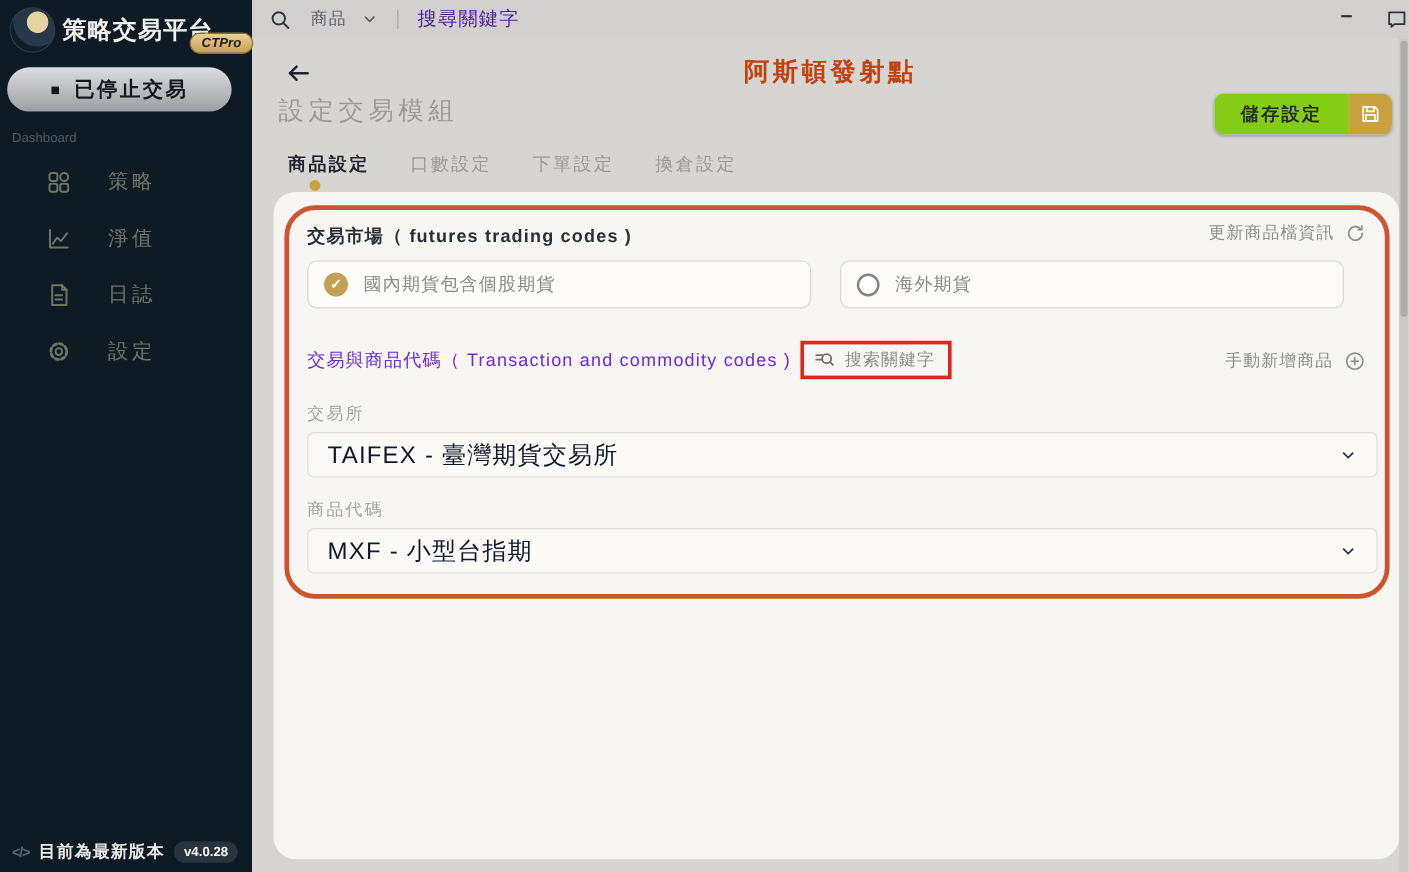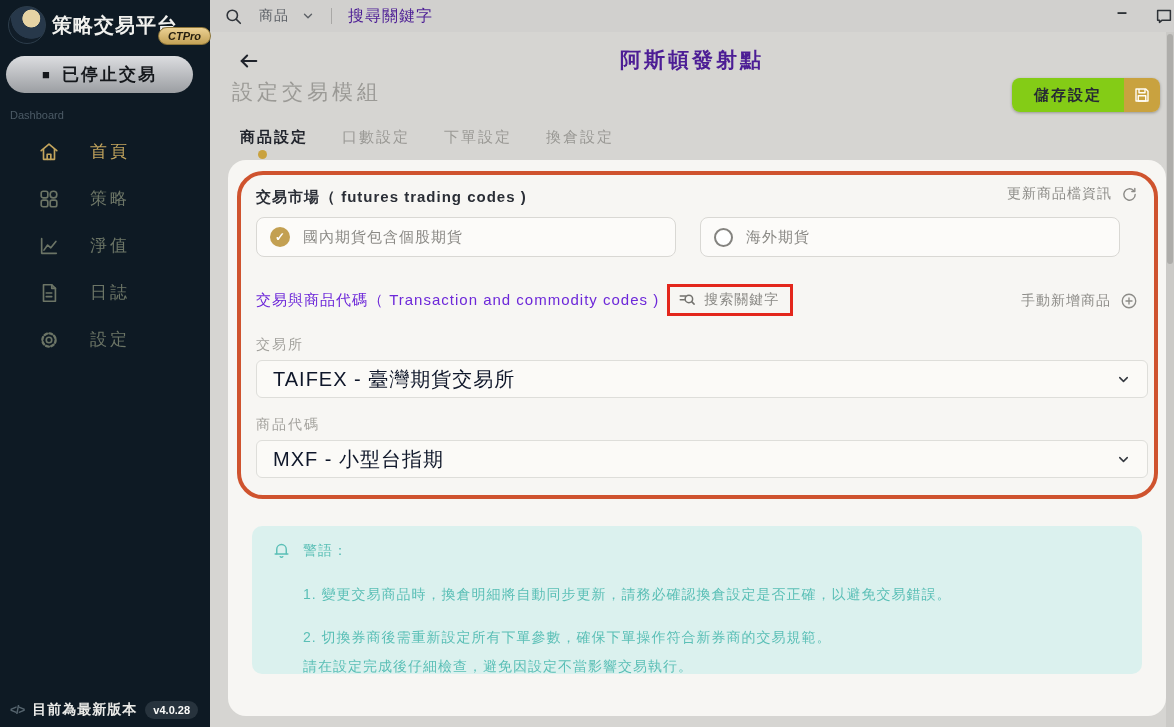--- a/index.html
+++ b/index.html
@@ -35,21 +35,21 @@
   .tb-placeholder { font-size:16px; color:#4c1d95; letter-spacing:1px; cursor:text; }
   .tb-spacer { flex:1; }
   .tb-right { display:flex; align-items:center; gap:28px; margin-right:20px; color:#2e3237; }
   .tb-right .tb-ic { width:18px; height:18px; cursor:pointer; }
   .tb-min { font-size:18px; font-weight:bold; cursor:pointer; line-height:10px; padding-bottom:8px; }
   .tb-more { font-size:17px; font-weight:bold; cursor:pointer; }
 
   
   .main { position:absolute; left:210px; top:32px; width:964px; height:695px; }
   .back-btn { position:absolute; left:28px; top:18px; width:22px; height:22px; color:#1f232b; cursor:pointer; background:none; border:none; }
-  .page-title { position:absolute; left:0; right:0; top:14px; text-align:center; font-size:21px; font-weight:bold; color:#4c1d95; letter-spacing:3px; }
+  .page-title { position:absolute; left:0; right:0; top:14px; text-align:center; font-size:21px; font-weight:bold; color:#c2410c; letter-spacing:3px; }
   .subtitle { position:absolute; left:22px; top:46px; font-size:21px; color:#9b9a96; letter-spacing:4px; }
   .save-btn { position:absolute; right:14px; top:46px; height:34px; display:flex; border-radius:8px; overflow:hidden; box-shadow:0 1px 3px rgba(0,0,0,0.3); cursor:pointer; border:none; padding:0; background:none; }
   .save-text { background:#84cc16; color:#272b34; font-size:15px; font-weight:bold; letter-spacing:2px; display:flex; align-items:center; padding:0 22px; }
   .save-ic-wrap { background:#c9a23f; width:36px; display:flex; align-items:center; justify-content:center; color:#fffdf6; }
   .save-ic-wrap svg { width:18px; height:18px; }
 
   .tabs { position:absolute; left:30px; top:96px; display:flex; gap:34px; }
   .tab { font-size:15px; color:#9a9995; letter-spacing:2px; position:relative; padding-bottom:12px; cursor:pointer; }
   .tab.active { color:#22252d; font-weight:bold; }
   .tab.active::after { content:""; position:absolute; left:18px; bottom:0; width:9px; height:9px; border-radius:50%; background:#c9a23f; }
@@ -104,28 +104,20 @@
   <div class="ctpro">CTPro</div>
 
   <button class="stop-btn">
     <span class="stop-glyph">■</span>
     <span>已停止交易</span>
   </button>
 
   <div class="dash-label">Dashboard</div>
 
   <nav class="nav">
-    <div class="nav-item active">
-      <svg class="nav-ic" viewBox="0 0 24 24" fill="none" stroke="currentColor" stroke-width="1.8" stroke-linecap="round" stroke-linejoin="round">
-          <path d="M3.5 10.5 12 3.5l8.5 7"></path>
-          <path d="M6 9v11h12V9"></path>
-          <path d="M10 20v-5.5h4V20"></path>
-        </svg>
-      <span class="nav-label">首頁</span>
-    </div>
     <div class="nav-item">
       <svg class="nav-ic" viewBox="0 0 24 24" fill="none" stroke="currentColor" stroke-width="1.8" stroke-linecap="round">
           <rect x="3.5" y="3.5" width="7.2" height="7.2" rx="2"></rect>
           <rect x="13.3" y="3.5" width="7.2" height="7.2" rx="3.4"></rect>
           <rect x="3.5" y="13.3" width="7.2" height="7.2" rx="2"></rect>
           <rect x="13.3" y="13.3" width="7.2" height="7.2" rx="2"></rect>
         </svg>
       <span class="nav-label">策略</span>
     </div>
     <div class="nav-item">
@@ -268,31 +260,18 @@
     </div>
 
     <div class="field-label lbl-commodity">商品代碼</div>
     <div class="select sel-commodity">
       <span class="sel-value">MXF - 小型台指期</span>
       <svg viewBox="0 0 24 24" fill="none" stroke="currentColor" stroke-width="2.4" stroke-linecap="round" stroke-linejoin="round">
           <path d="m6 9 6 6 6-6"></path>
         </svg>
     </div>
 
-    <div class="notice">
-      <div class="notice-head">
-        <svg viewBox="0 0 24 24" fill="none" stroke="currentColor" stroke-width="1.8" stroke-linecap="round" stroke-linejoin="round">
-            <path d="M6 16v-5.5a6 6 0 0 1 12 0V16"></path>
-            <path d="M4 16.5h16"></path>
-            <path d="M10.4 19.8a2 2 0 0 0 3.2 0"></path>
-          </svg>
-        <span>警語：</span>
-      </div>
-      <div class="notice-line nl-1">1. 變更交易商品時，換倉明細將自動同步更新，請務必確認換倉設定是否正確，以避免交易錯誤。</div>
-      <div class="notice-line nl-2">2. 切換券商後需重新設定所有下單參數，確保下單操作符合新券商的交易規範。</div>
-      <div class="notice-line nl-3">請在設定完成後仔細檢查，避免因設定不當影響交易執行。</div>
-    </div>
   </div>
 </div>
 
 <div class="scrollbar">
   <div class="scroll-thumb"></div>
 </div>
 
 </body></html>

